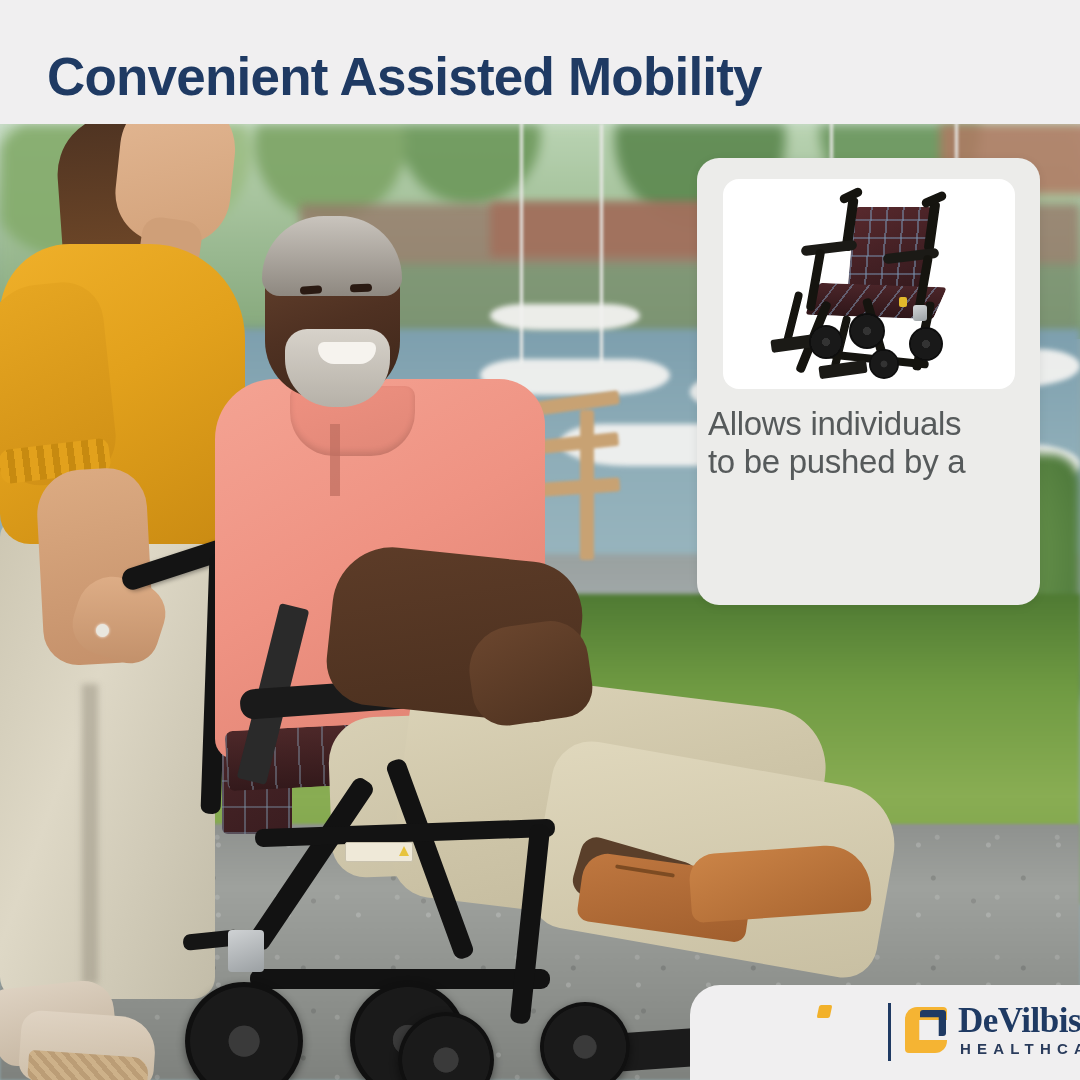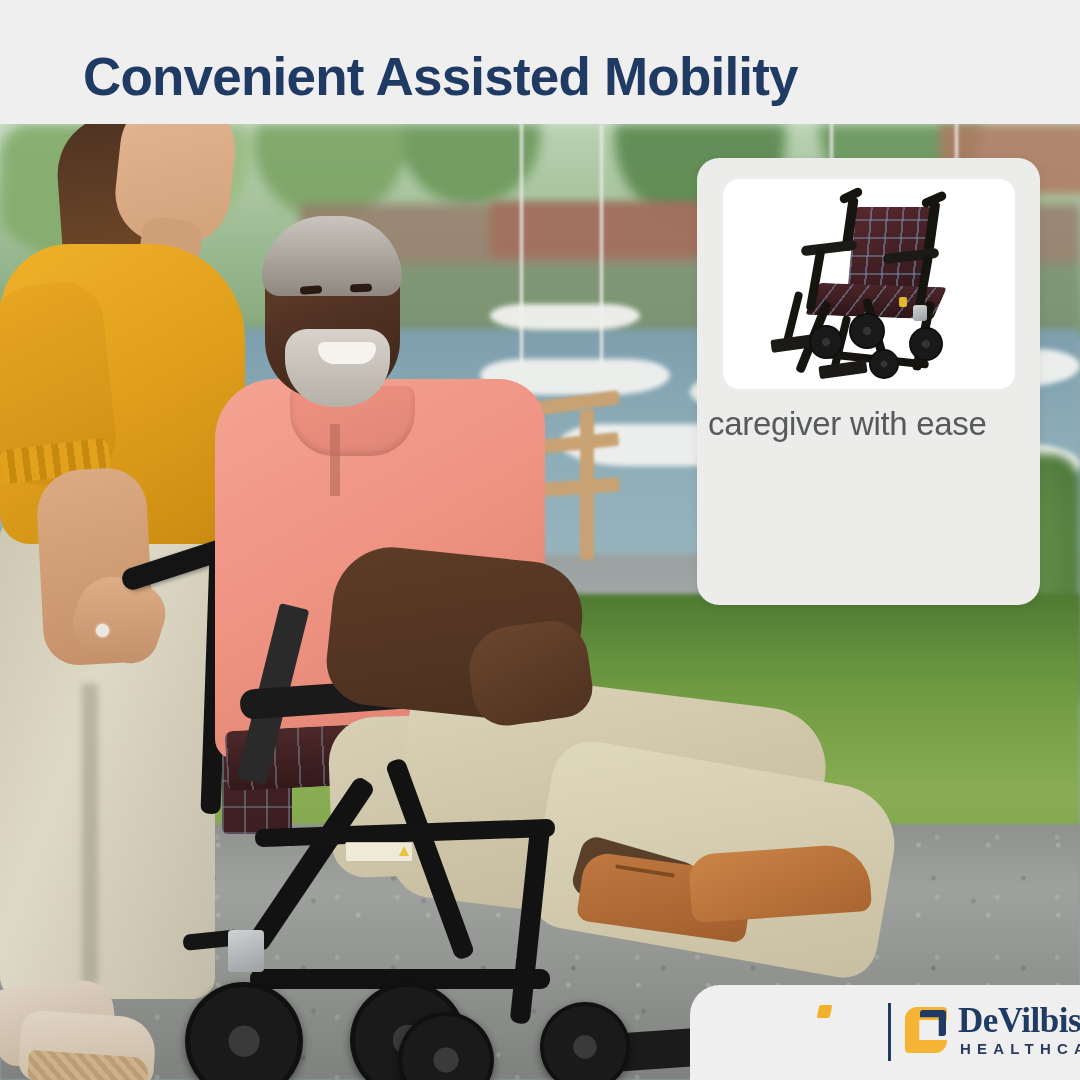--- a/index.html
+++ b/index.html
@@ -33,21 +33,20 @@
     position: absolute;
     left: 47px;
     top: 49px;
     font-size: 53px;
     font-weight: 700;
     letter-spacing: -0.8px;
     color: #1f3a63;
     line-height: 1.05;
     white-space: nowrap;
     font-family: "Liberation Sans", "DejaVu Sans", sans-serif;
-    margin-left: 36px;
   }
 
   
   .photo {
     position: absolute;
     left: 0; top: 124px;
     width: 1080px;
     height: 956px;
     overflow: hidden;
     background: #8fa9ae;
@@ -681,21 +680,22 @@
       <div class="pw pw-foot2"></div>
       <div class="pw pw-yellow"></div>
       <div class="pw pw-chrome"></div>
       <div class="pw pw-wheel pw-w1"></div>
       <div class="pw pw-wheel pw-w2"></div>
       <div class="pw pw-wheel pw-w3"></div>
       <div class="pw pw-wheel pw-w4"></div>
     </div>
 
     <div class="card-text">
-      <span>caregiver with ease</span>
+      <span>Allows individuals</span>
+      <span>to be pushed by a</span>
     </div>
   </div>
 
   <div class="logo-panel">
     <div class="drive-dot"></div>
 
     <div class="logo-divider"></div>
 
     <div class="dv-mark">
       <div class="dv-gold"></div>

